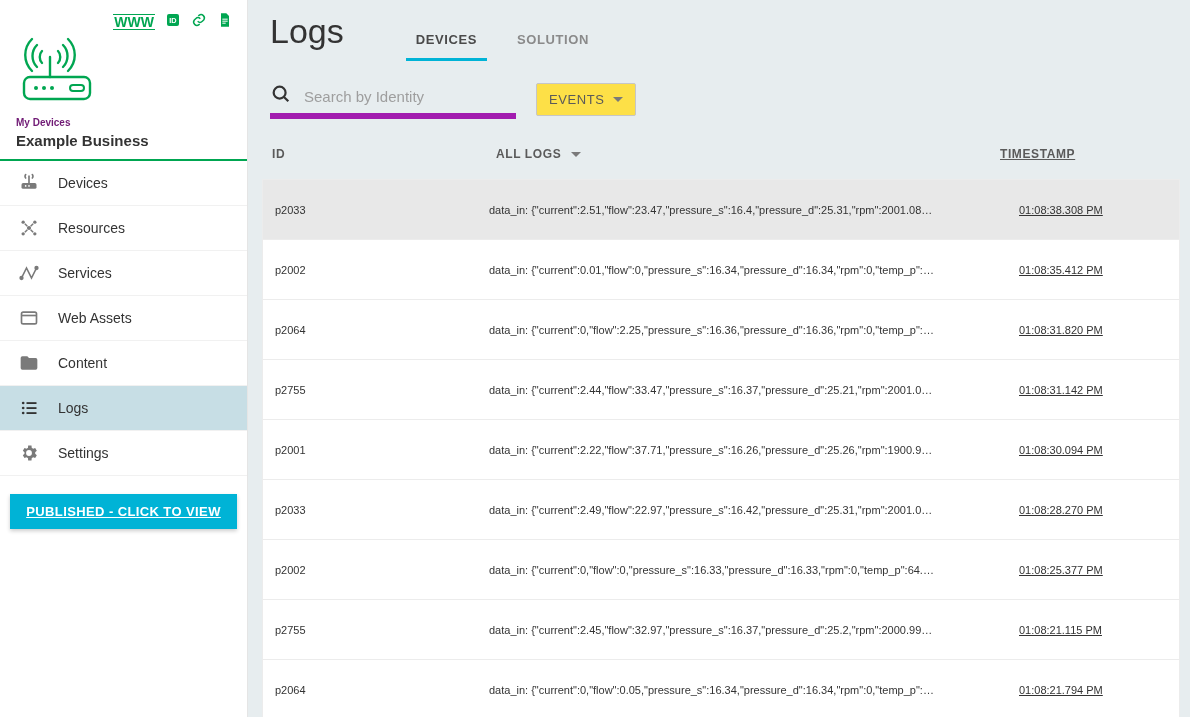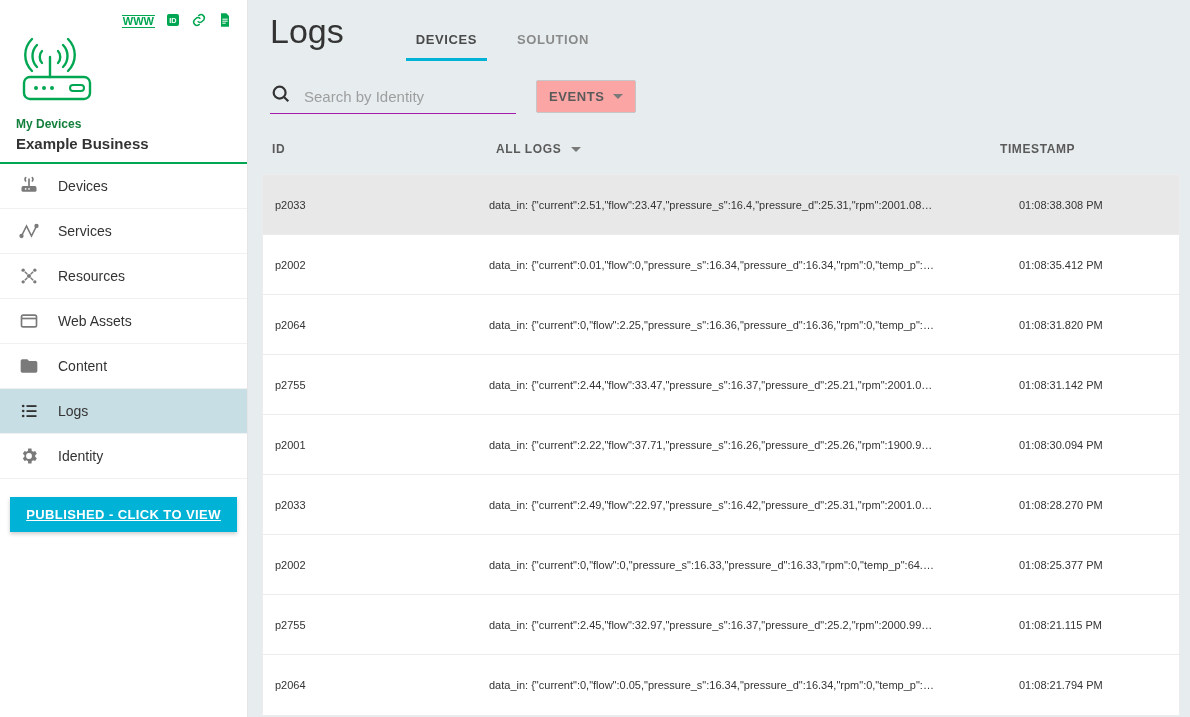--- a/index.html
+++ b/index.html
@@ -7,52 +7,52 @@
   body { display: flex; width: 1190px; height: 717px; overflow: hidden; background: #fff; }
 
   
   .sidebar { width: 248px; background: #fff; display: flex; flex-direction: column; border-right: 1px solid #e5e5e5; }
   .sidebar-top { padding: 12px 14px 6px; }
   .top-icons { display: flex; gap: 10px; justify-content: flex-end; align-items: center; color: #00a651; font-size: 14px; }
   .top-icons svg { width: 16px; height: 16px; }
   .logo-row { margin-top: 6px; }
   .logo-row svg { display: block; }
   .sidebar-meta { padding: 4px 16px 10px; }
-  .my-devices-label { font-size: 12px; font-weight: 700; color: #15803d; display: block; margin-top: 4px; }
+  .my-devices-label { font-size: 10px; font-weight: 700; color: #701a75; display: block; margin-top: 4px; }
   .business-name { font-size: 15px; color: #333; margin-top: 4px; font-weight: bold; }
   .nav-divider { height: 2px; background: #00a651; margin: 0; }
   .nav { list-style: none; padding: 0; margin: 0; }
   .nav-item { display: flex; align-items: center; height: 45px; padding: 0 18px; border-bottom: 1px solid #f1f1f1; cursor: pointer; font-size: 14px; color: #333; gap: 18px; }
   .nav-item.active { background: #c7dee5; }
   .nav-icon { width: 22px; display: inline-flex; align-items: center; justify-content: center; color: #7a7a7a; }
   .nav-icon svg { width: 20px; height: 20px; }
   .published-btn-row { padding: 18px 0; text-align: center; }
   .published-btn { display: inline-block; background: #00b3d6; color: #fff; border: none; padding: 10px 16px; font-size: 13px; font-weight: 600; letter-spacing: 0.4px; box-shadow: 0 2px 4px rgba(0,0,0,0.2); cursor: pointer; text-decoration: underline; }
 
   
   .main { flex: 1; background: #e7edef; display: flex; flex-direction: column; overflow: hidden; }
   .main-header { display: flex; align-items: flex-start; padding: 12px 22px 0; }
   .page-title { font-size: 34px; font-weight: 400; color: #333; margin: 0 72px 0 0; }
   .tabs { display: flex; gap: 40px; font-size: 13px; font-weight: 600; letter-spacing: 0.6px; color: #8a8a8a; align-items: flex-end; margin-top: 20px; }
   .tab { padding-bottom: 14px; cursor: pointer; position: relative; }
   .tab.active { color: #4a4a4a; }
   .tab.active::after { content: ""; position: absolute; left: -10px; right: -10px; bottom: 0; height: 3px; background: #00b3d6; }
 
   .controls-row { display: flex; align-items: center; padding: 18px 22px 10px; gap: 20px; }
-  .search-wrap { display: flex; align-items: center; gap: 10px; border-bottom: 1px solid #a21caf; width: 246px; padding: 4px 0; }
+  .search-wrap { display: flex; align-items: center; gap: 10px; border-bottom: 6px solid #a21caf; width: 246px; padding: 4px 0; }
   .search-wrap svg { width: 22px; height: 22px; color: #333; }
   .search-input { border: none; outline: none; background: transparent; font-size: 15px; color: #333; width: 100%; }
   .search-input::placeholder { color: #9e9e9e; }
-  .events-btn { border: 1px solid #c6c6c6; background: #fca5a5; color: #5a5a5a; font-size: 13px; font-weight: 700; letter-spacing: 0.6px; padding: 8px 12px; display: inline-flex; align-items: center; gap: 8px; cursor: pointer; border-radius: 2px; }
+  .events-btn { border: 1px solid #c6c6c6; background: #fde047; color: #5a5a5a; font-size: 13px; font-weight: 400; letter-spacing: 0.6px; padding: 8px 12px; display: inline-flex; align-items: center; gap: 8px; cursor: pointer; border-radius: 2px; }
   .caret-down { width: 0; height: 0; border-left: 5px solid transparent; border-right: 5px solid transparent; border-top: 5px solid #7a7a7a; }
 
   .table-header { display: flex; font-size: 12px; font-weight: 600; letter-spacing: 0.6px; color: #5a5a5a; padding: 18px 22px 18px; }
   .col-id { width: 226px; padding-left: 2px; }
   .col-logs { flex: 1; display: flex; align-items: center; gap: 10px; }
-  .col-ts { width: 168px; text-align: left; }
+  .col-ts { width: 168px; text-align: left; text-decoration: underline; }
 
   .table-body { flex: 1; overflow-y: auto; }
   .table-inner { background: #fff; margin: 0 10px 0 14px; border: 1px solid #ececec; }
   .row { display: flex; align-items: center; height: 60px; padding: 0 8px; border-bottom: 1px solid #ececec; font-size: 11px; color: #333; }
   .row:last-child { border-bottom: none; }
   .row.highlight { background: #e8e8e8; }
   .row .col-id { width: 218px; padding-left: 4px; }
   .row .col-logs { flex: 1; white-space: nowrap; overflow: hidden; text-overflow: ellipsis; padding-right: 0; }
   .row .col-ts { width: 152px; text-align: left; }
 
@@ -61,21 +61,21 @@
   .table-body::-webkit-scrollbar { width: 10px; }
   .table-body::-webkit-scrollbar-thumb { background: #c0c0c0; border-radius: 5px; }
   .table-body::-webkit-scrollbar-track { background: #fff; }
 </style>
 </head>
 <body>
 
 <aside class="sidebar">
   <div class="sidebar-top">
     <div class="top-icons">
-      <span style="font-size:11px;font-weight:700;border:1.5px solid #00a651;border-left:none;border-right:none;padding:0 1px;line-height:1;margin-left:17px;">WWW</span>
+      <span style="font-size:14px;font-weight:700;border:1.5px solid #00a651;border-left:none;border-right:none;padding:0 1px;line-height:1;margin-left:17px;">WWW</span>
       <span>
         <svg viewBox="0 0 24 24">
             <rect x="3" y="3" width="18" height="18" rx="3" fill="#00a651"></rect>
             <text x="12" y="16" text-anchor="middle" font-size="11" font-weight="700" fill="#fff">ID</text>
           </svg>
       </span>
       <span>
         <svg viewBox="0 0 24 24" fill="none" stroke="#00a651" stroke-width="2.2">
             <path d="M10 14a5 5 0 0 0 7 0l2-2a5 5 0 0 0-7-7l-1 1"></path>
             <path d="M14 10a5 5 0 0 0-7 0l-2 2a5 5 0 0 0 7 7l1-1"></path>
@@ -124,49 +124,49 @@
       <span class="nav-icon">
         <svg viewBox="0 0 24 24" fill="#7a7a7a">
             <rect x="3" y="12" width="18" height="7" rx="2"></rect>
             <line x1="12" y1="3" x2="12" y2="12" stroke="#7a7a7a" stroke-width="2"></line>
             <path d="M8 6c-1-1-1-3 0-4M16 6c1-1 1-3 0-4" stroke="#7a7a7a" stroke-width="2" fill="none" stroke-linecap="round"></path>
             <circle cx="8" cy="15.5" r="1" fill="#fff"></circle>
             <circle cx="12" cy="15.5" r="1" fill="#fff"></circle>
           </svg>
       </span>
       <span>Devices</span>
-    </li>
-    <li class="nav-item">
-      <span class="nav-icon">
-        <svg viewBox="0 0 24 24" fill="none" stroke="#7a7a7a" stroke-width="2" stroke-linecap="round">
-            <polyline points="3,18 9,6 15,18 21,6"></polyline>
-            <circle cx="3" cy="18" r="1.6" fill="#7a7a7a"></circle>
-            <circle cx="21" cy="6" r="1.6" fill="#7a7a7a"></circle>
-          </svg>
-      </span>
-      <span>Services</span>
     </li>
     <li class="nav-item">
       <span class="nav-icon">
         <svg viewBox="0 0 24 24" fill="#7a7a7a">
             <circle cx="12" cy="12" r="2.5"></circle>
             <circle cx="5" cy="5" r="2"></circle>
             <circle cx="19" cy="5" r="2"></circle>
             <circle cx="5" cy="19" r="2"></circle>
             <circle cx="19" cy="19" r="2"></circle>
             <line x1="7" y1="7" x2="10" y2="10" stroke="#7a7a7a" stroke-width="1.8"></line>
             <line x1="17" y1="7" x2="14" y2="10" stroke="#7a7a7a" stroke-width="1.8"></line>
             <line x1="7" y1="17" x2="10" y2="14" stroke="#7a7a7a" stroke-width="1.8"></line>
             <line x1="17" y1="17" x2="14" y2="14" stroke="#7a7a7a" stroke-width="1.8"></line>
           </svg>
       </span>
       <span>Resources</span>
     </li>
     <li class="nav-item">
       <span class="nav-icon">
+        <svg viewBox="0 0 24 24" fill="none" stroke="#7a7a7a" stroke-width="2" stroke-linecap="round">
+            <polyline points="3,18 9,6 15,18 21,6"></polyline>
+            <circle cx="3" cy="18" r="1.6" fill="#7a7a7a"></circle>
+            <circle cx="21" cy="6" r="1.6" fill="#7a7a7a"></circle>
+          </svg>
+      </span>
+      <span>Services</span>
+    </li>
+    <li class="nav-item">
+      <span class="nav-icon">
         <svg viewBox="0 0 24 24" fill="none" stroke="#7a7a7a" stroke-width="2">
             <rect x="3" y="5" width="18" height="14" rx="2"></rect>
             <line x1="3" y1="9" x2="21" y2="9"></line>
           </svg>
       </span>
       <span>Web Assets</span>
     </li>
     <li class="nav-item">
       <span class="nav-icon">
         <svg viewBox="0 0 24 24" fill="#7a7a7a">
@@ -187,21 +187,21 @@
           </svg>
       </span>
       <span>Logs</span>
     </li>
     <li class="nav-item">
       <span class="nav-icon">
         <svg viewBox="0 0 24 24" fill="#7a7a7a">
             <path d="M19.4 13a7.5 7.5 0 0 0 0-2l2-1.6-2-3.4-2.4.9a7.4 7.4 0 0 0-1.7-1L15 3h-4l-.3 2.9a7.4 7.4 0 0 0-1.7 1l-2.4-.9-2 3.4L6.6 11a7.5 7.5 0 0 0 0 2l-2 1.6 2 3.4 2.4-.9a7.4 7.4 0 0 0 1.7 1L11 21h4l.3-2.9a7.4 7.4 0 0 0 1.7-1l2.4.9 2-3.4zM12 15.5A3.5 3.5 0 1 1 15.5 12 3.5 3.5 0 0 1 12 15.5z"></path>
           </svg>
       </span>
-      <span>Identity</span>
+      <span>Settings</span>
     </li>
   </ul>
 
   <div class="published-btn-row">
     <button class="published-btn">PUBLISHED - CLICK TO VIEW</button>
   </div>
 </aside>
 
 <main class="main">
   <div class="main-header">

